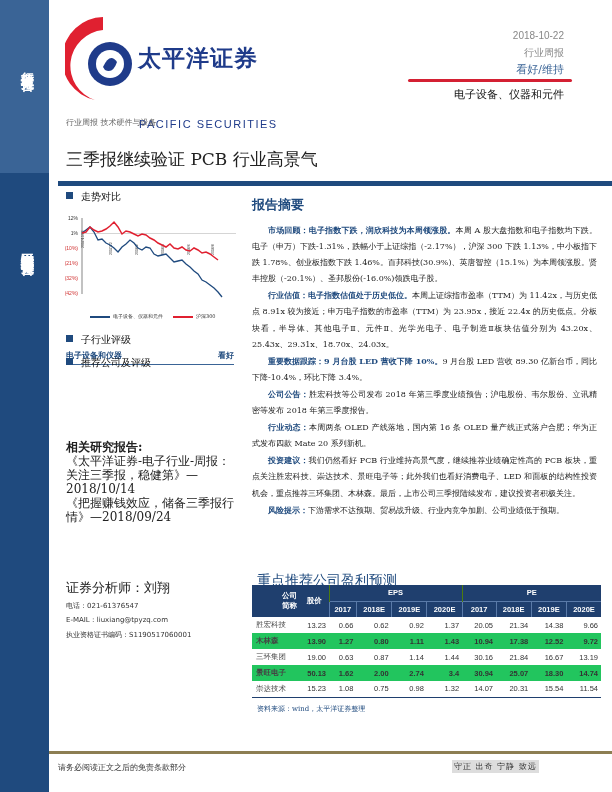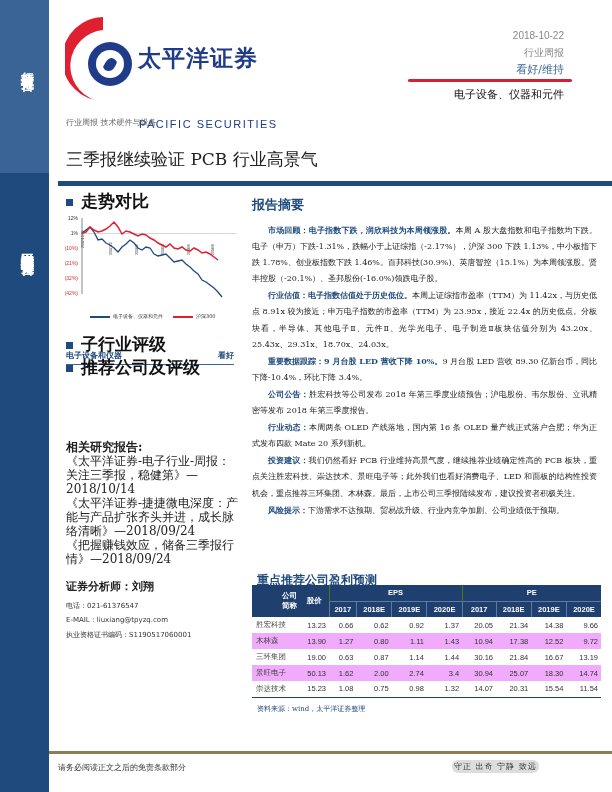--- a/index.html
+++ b/index.html
@@ -20,53 +20,53 @@
   .hdr-date { top: 30px; color: #888; font-family: "Liberation Sans", sans-serif; }
   .hdr-type { top: 46px; color: #888; }
   .hdr-rating { top: 62px; color: #3a6496; font-size: 11px; }
   .red-line { position: absolute; left: 408px; top: 79px; width: 164px; height: 3px; background: #d42033; border-radius: 2px; }
   .hdr-sector { position: absolute; right: 48px; top: 87px; font-size: 11px; color: #111; }
 
   .breadcrumb { position: absolute; left: 66px; top: 117px; font-size: 8px; color: #666; }
   .title { position: absolute; left: 66px; top: 148px; font-size: 17px; color: #222; font-family: "DejaVu Serif", serif; }
   .title-bar { position: absolute; left: 58px; top: 181px; width: 554px; height: 5px; background: #1f4a7e; }
 
-  .sec-head { position: absolute; font-size: 17px; font-weight: bold; font-family: "DejaVu Serif", serif; color: #111; }
+  .sec-head { position: absolute; font-size: 10px; font-weight: normal; font-family: "DejaVu Serif", serif; color: #111; }
   .sec-head .sq { display: inline-block; width: 7px; height: 7px; background: #1f4a7e; margin-right: 8px; vertical-align: 1px; }
 
   .chart { position: absolute; left: 60px; top: 210px; width: 180px; height: 95px; }
   .legend { position: absolute; left: 90px; top: 313px; font-size: 5px; color: #333; display: flex; gap: 10px; align-items: center; }
   .legend .ln { display: inline-block; width: 20px; height: 2px; vertical-align: middle; margin-right: 3px; }
 
   .sub-row { position: absolute; left: 66px; top: 350px; width: 168px; display: flex; justify-content: space-between; font-size: 8px; font-weight: bold; color: #1f4a7e; font-family: "DejaVu Serif", serif; border-bottom: 1px solid #3a6496; padding-bottom: 3px; }
 
   .related { position: absolute; left: 66px; top: 440px; width: 175px; font-size: 12px; line-height: 14px; color: #222; font-family: "DejaVu Serif", serif; }
   .related .h { font-weight: bold; }
-  .analyst { position: absolute; left: 66px; top: 579px; font-size: 11px; font-weight: bold; font-family: "DejaVu Serif", serif; }
+  .analyst { position: absolute; left: 66px; top: 579px; font-size: 13px; font-weight: normal; font-family: "DejaVu Serif", serif; }
   .contact { position: absolute; left: 66px; font-size: 7px; color: #333; }
 
   .summary-title { position: absolute; left: 252px; top: 196px; font-size: 13px; font-weight: bold; color: #1f4a7e; font-family: "DejaVu Serif", serif; }
   .summary { position: absolute; left: 252px; top: 222px; width: 345px; font-size: 8px; line-height: 16.1px; color: #222; font-family: "DejaVu Serif", serif; text-align: justify; }
   .summary p { text-indent: 2em; }
   .summary .lead { color: #1f4a7e; font-weight: bold; }
 
-  .tbl-title { position: absolute; left: 257px; top: 572px; font-size: 12px; font-weight: bold; color: #1f4a7e; font-family: "DejaVu Serif", serif; }
+  .tbl-title { position: absolute; left: 257px; top: 572px; font-size: 14px; font-weight: normal; color: #1f4a7e; font-family: "DejaVu Serif", serif; }
   table.fc { position: absolute; left: 252px; top: 585px; width: 349px; border-collapse: collapse; font-size: 7.5px; font-family: "Liberation Sans", sans-serif; }
   table.fc th { background: #1f3f6e; color: #fff; font-weight: bold; height: 16px; text-align: center; }
   table.fc th.grp { border-left: 1px solid #4d7c0f; }
   table.fc th.yr { border-left: 1px solid #5a7aa8; border-top: 1px solid #5a7aa8; }
   table.fc td { height: 16px; text-align: right; padding-right: 3px; color: #333; }
   table.fc td.nm { text-align: left; padding-left: 4px; font-family: "DejaVu Serif", serif; color: #444; }
-  table.fc tr.alt td { background: #f0abfc; }
+  table.fc tr.alt td { background: #22c55e; font-weight: bold; }
   table.fc tr:last-child td { border-bottom: 1.5px solid #1f3f6e; }
   .src { position: absolute; left: 257px; top: 704px; font-size: 7px; color: #1f4a7e; font-family: "DejaVu Serif", serif; }
 
   .footer-line { position: absolute; left: 49px; top: 751px; width: 563px; height: 3px; background: #8c7e52; }
   .footer-left { position: absolute; left: 58px; top: 762px; font-size: 8px; color: #333; font-family: "DejaVu Serif", serif; }
-  .footer-right { position: absolute; left: 452px; top: 760px; font-size: 8px; color: #333; background: #ddd; padding: 1px 2px; font-family: "DejaVu Serif", serif; letter-spacing: 1px; border-radius: 6px; }
+  .footer-right { position: absolute; left: 452px; top: 760px; font-size: 8px; color: #333; background: #ddd; padding: 1px 2px; font-family: "DejaVu Serif", serif; letter-spacing: 1px; }
 </style>
 </head>
 <body>
 
 <div class="sidebar-top"></div>
 <div class="vtext top">行业研究报告</div>
 <div class="sidebar-bottom"></div>
 <div class="vtext bottom">太平洋证券股份有限公司证券研究报告</div>
 
 <div class="logo">
@@ -131,21 +131,20 @@
   <span>看好</span>
 </div>
 
 <div class="sec-head" style="left:66px; top:356px;">
   <span class="sq"></span><span>推荐公司及评级</span>
 </div>
 
 <div class="related">
   <div class="h">相关研究报告:</div>
   <div>《太平洋证券-电子行业-周报：关注三季报，稳健第》—2018/10/14</div>
-  <div>《太平洋证券-捷捷微电深度：产能与产品扩张齐头并进，成长脉络清晰》—2018/09/24</div>
   <div>《把握赚钱效应，储备三季报行情》—2018/09/24</div>
 </div>
 
 <div class="analyst">证券分析师：刘翔</div>
 <div class="contact" style="top:601px;">电话：021-61376547</div>
 <div class="contact" style="top:615px;">E-MAIL：liuxiang@tpyzq.com</div>
 <div class="contact" style="top:630px;">执业资格证书编码：S1190517060001</div>
 
 <div class="summary-title">报告摘要</div>
 <div class="summary">

